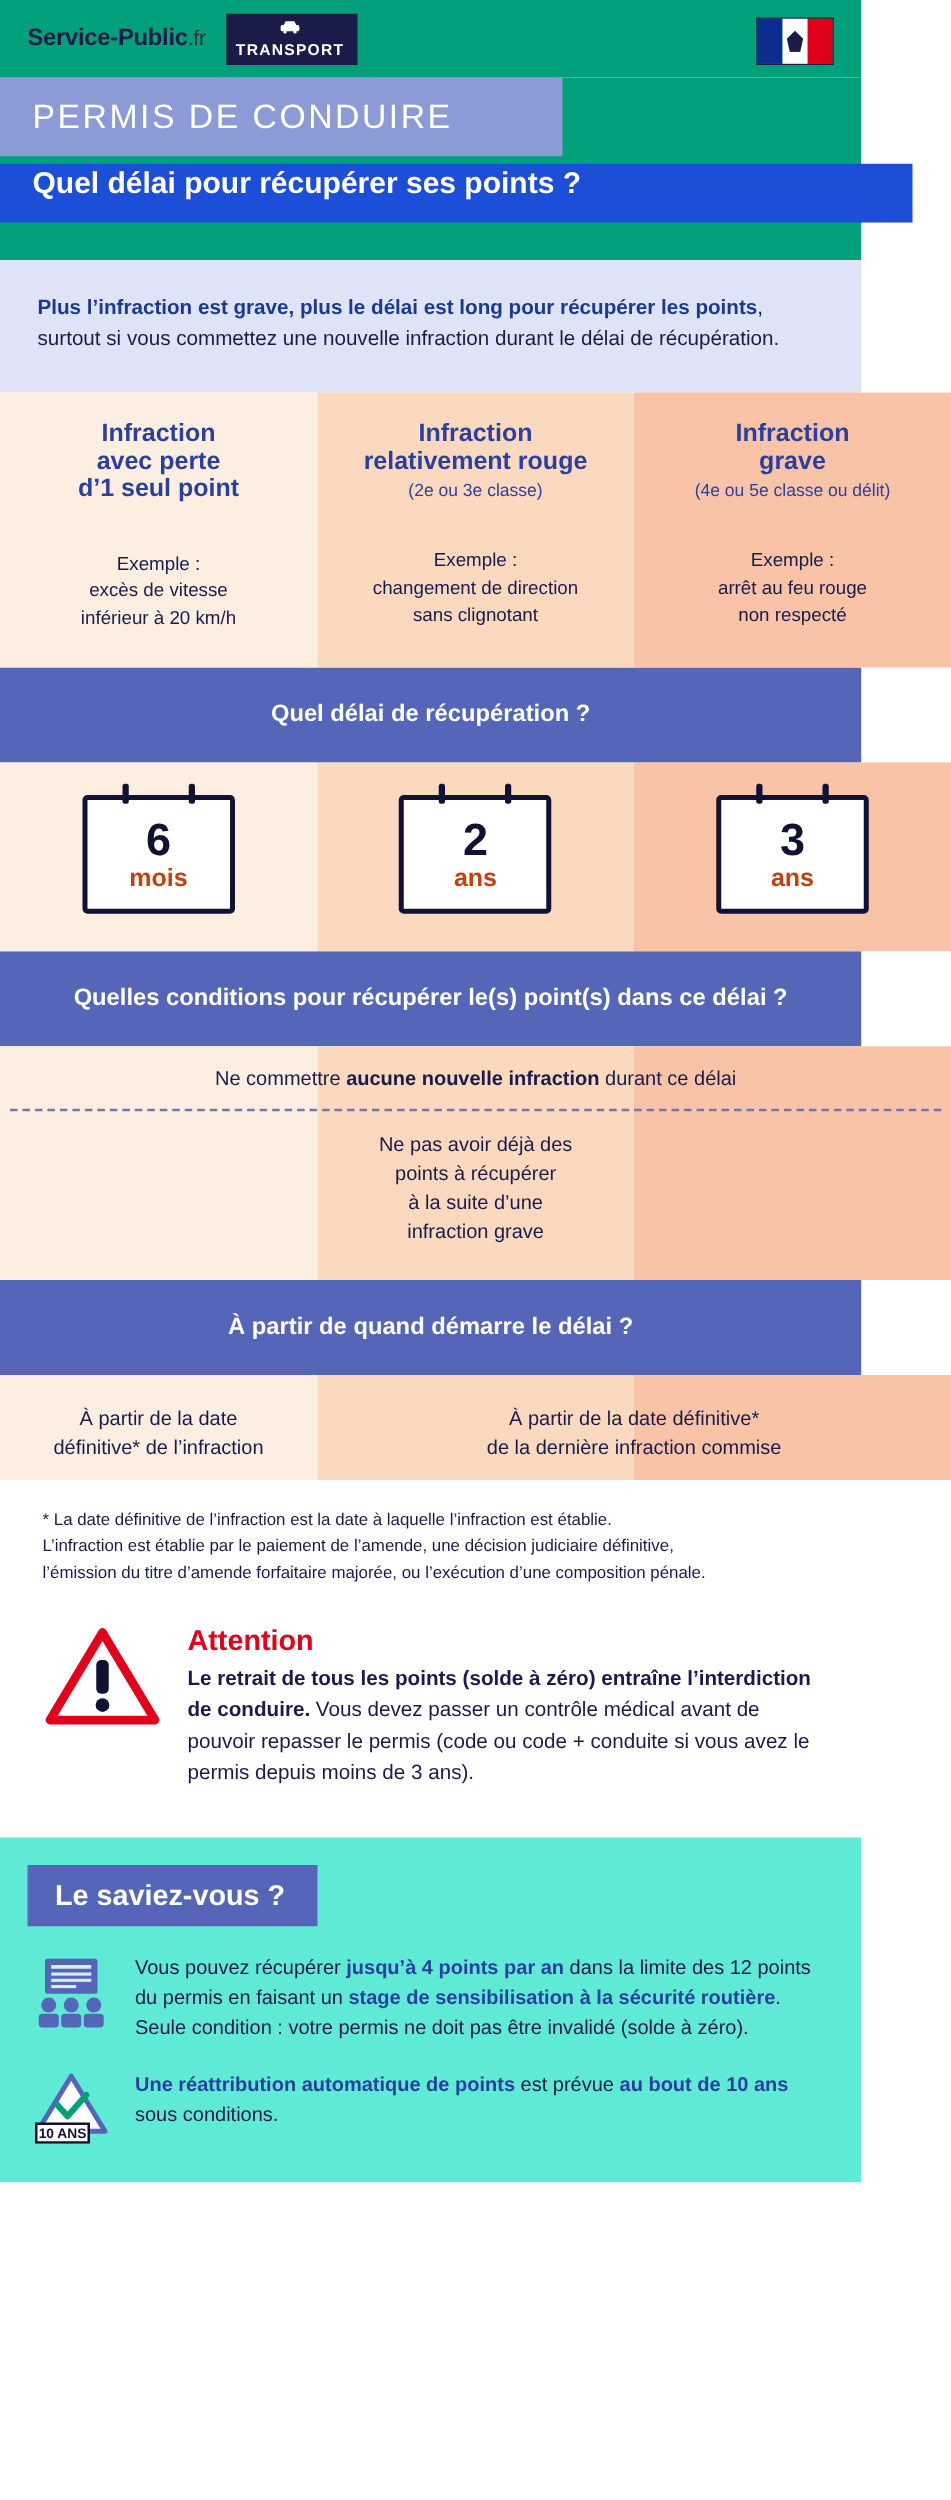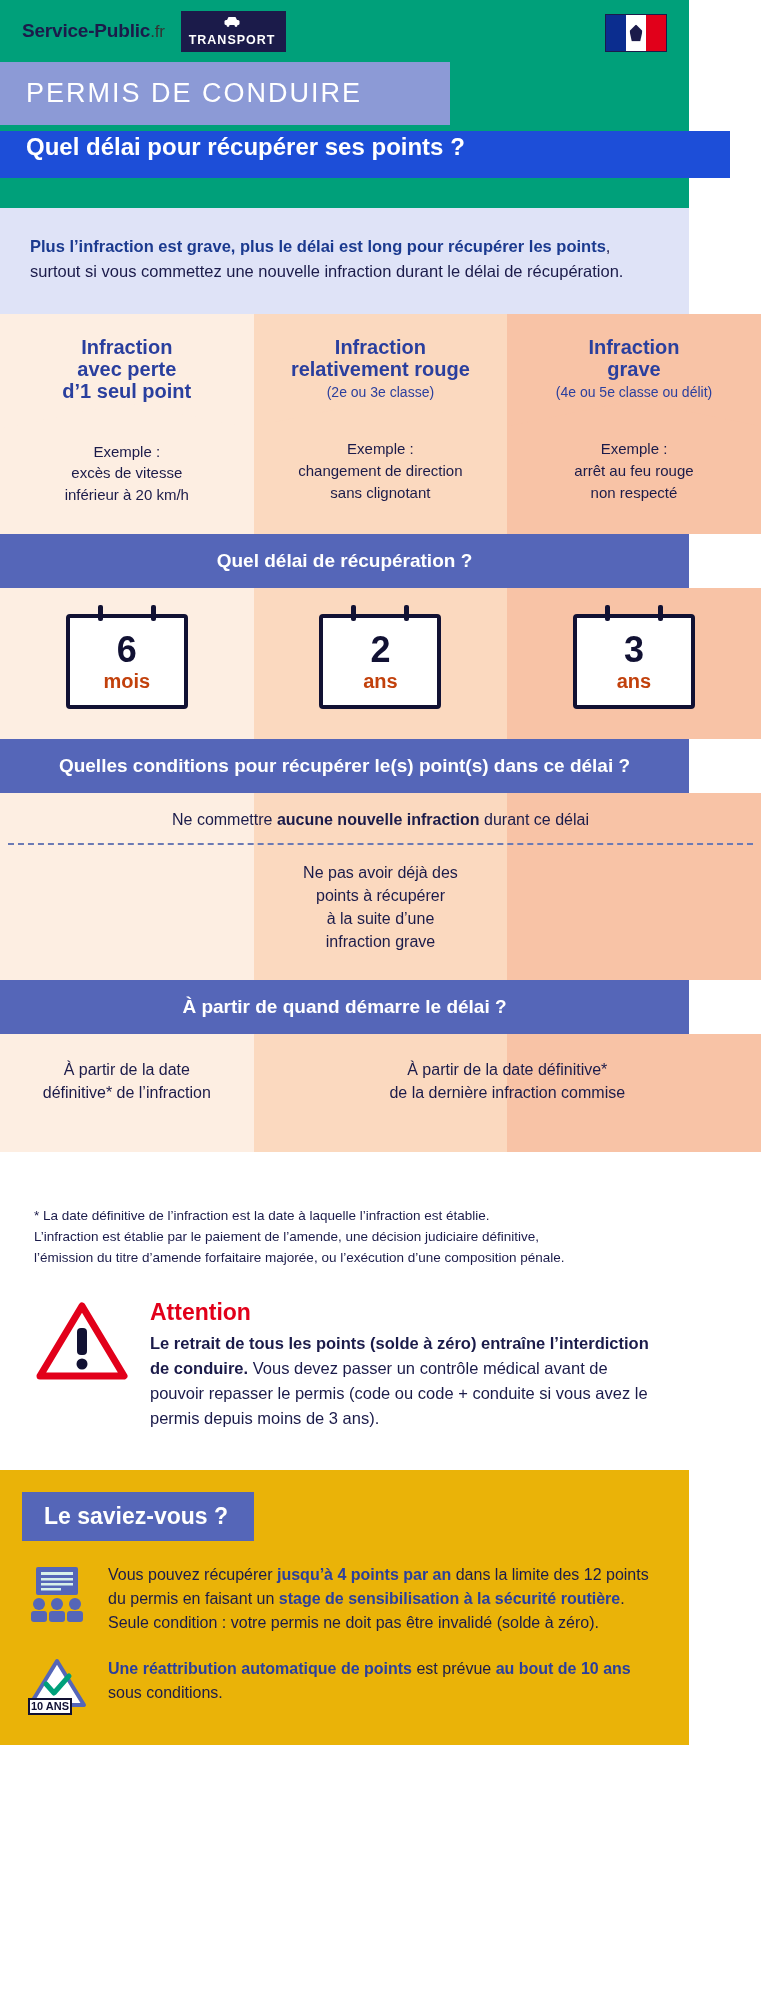--- a/index.html
+++ b/index.html
@@ -112,21 +112,21 @@
 
   .example { text-align:center; font-size:15px; line-height:1.45; padding:4px 12px 28px 12px; color:#1b1b4a; }
 
   
   .bluebar {
     background:#5566b8;
     color:#fff;
     text-align:center;
     font-weight:700;
     font-size:19px;
-    padding:16px 6px;
+    padding:27px 6px;
   }
 
   
   .calrow { display:flex; width:761px; }
   .calcell { width:253.6px; display:flex; justify-content:center; padding:26px 0 30px 0; }
   .cal {
     width:122px; height:95px;
     border:4px solid #111133;
     border-radius:4px;
     position:relative;
@@ -149,42 +149,41 @@
   }
   .cond-line1 b { font-weight:700; }
   .dashes { border-top:2px dashed #6b7ab5; margin:0 8px; }
   .cond-line2 { text-align:center; font-size:16px; line-height:1.45; padding:16px 10px 26px 10px; color:#1b1b4a; }
 
   
   .depart { position:relative; width:761px; }
   .depart .bg { display:flex; position:absolute; inset:0; }
   .depart .bg span { width:253.6px; }
   .depart-grid { position:relative; display:flex; }
-  .dep-cell { padding:24px 14px 48px 14px; text-align:center; font-size:16px; line-height:1.45; color:#1b1b4a; }
+  .dep-cell { padding:24px 14px 14px 14px; text-align:center; font-size:16px; line-height:1.45; color:#1b1b4a; }
   .dep-left { width:253.6px; }
   .dep-right { width:507.4px; }
 
   
   .footnote {
     padding:22px 34px 20px 34px;
     font-size:13.5px;
     line-height:1.55;
     color:#1b1b4a;
-    margin-top:32px;
   }
 
   
   .attention { display:flex; padding:6px 30px 40px 36px; gap:22px; align-items:flex-start; }
   .warn { width:92px; flex:none; padding-top:6px; }
   .attn-txt { font-size:16.5px; line-height:1.5; color:#1b1b4a; }
   .attn-txt h4 { margin:0 0 2px 0; color:#e2001a; font-size:23px; font-weight:700; }
   .attn-txt b { font-weight:700; }
 
   
-  .kbwrap { background:#eab308; padding:22px 0 26px 0; }
+  .kbwrap { background:#5eead4; padding:22px 0 26px 0; }
   .kbtitle {
     display:inline-block;
     background:#5566b8; color:#fff;
     font-size:23px; font-weight:700;
     padding:11px 26px 11px 22px;
     margin-left:22px;
   }
   .kbrow { display:flex; gap:18px; padding:22px 30px 0 26px; align-items:flex-start; }
   .kbicon { width:64px; flex:none; }
   .kbtext { font-size:16px; line-height:1.5; color:#1b1b4a; }

